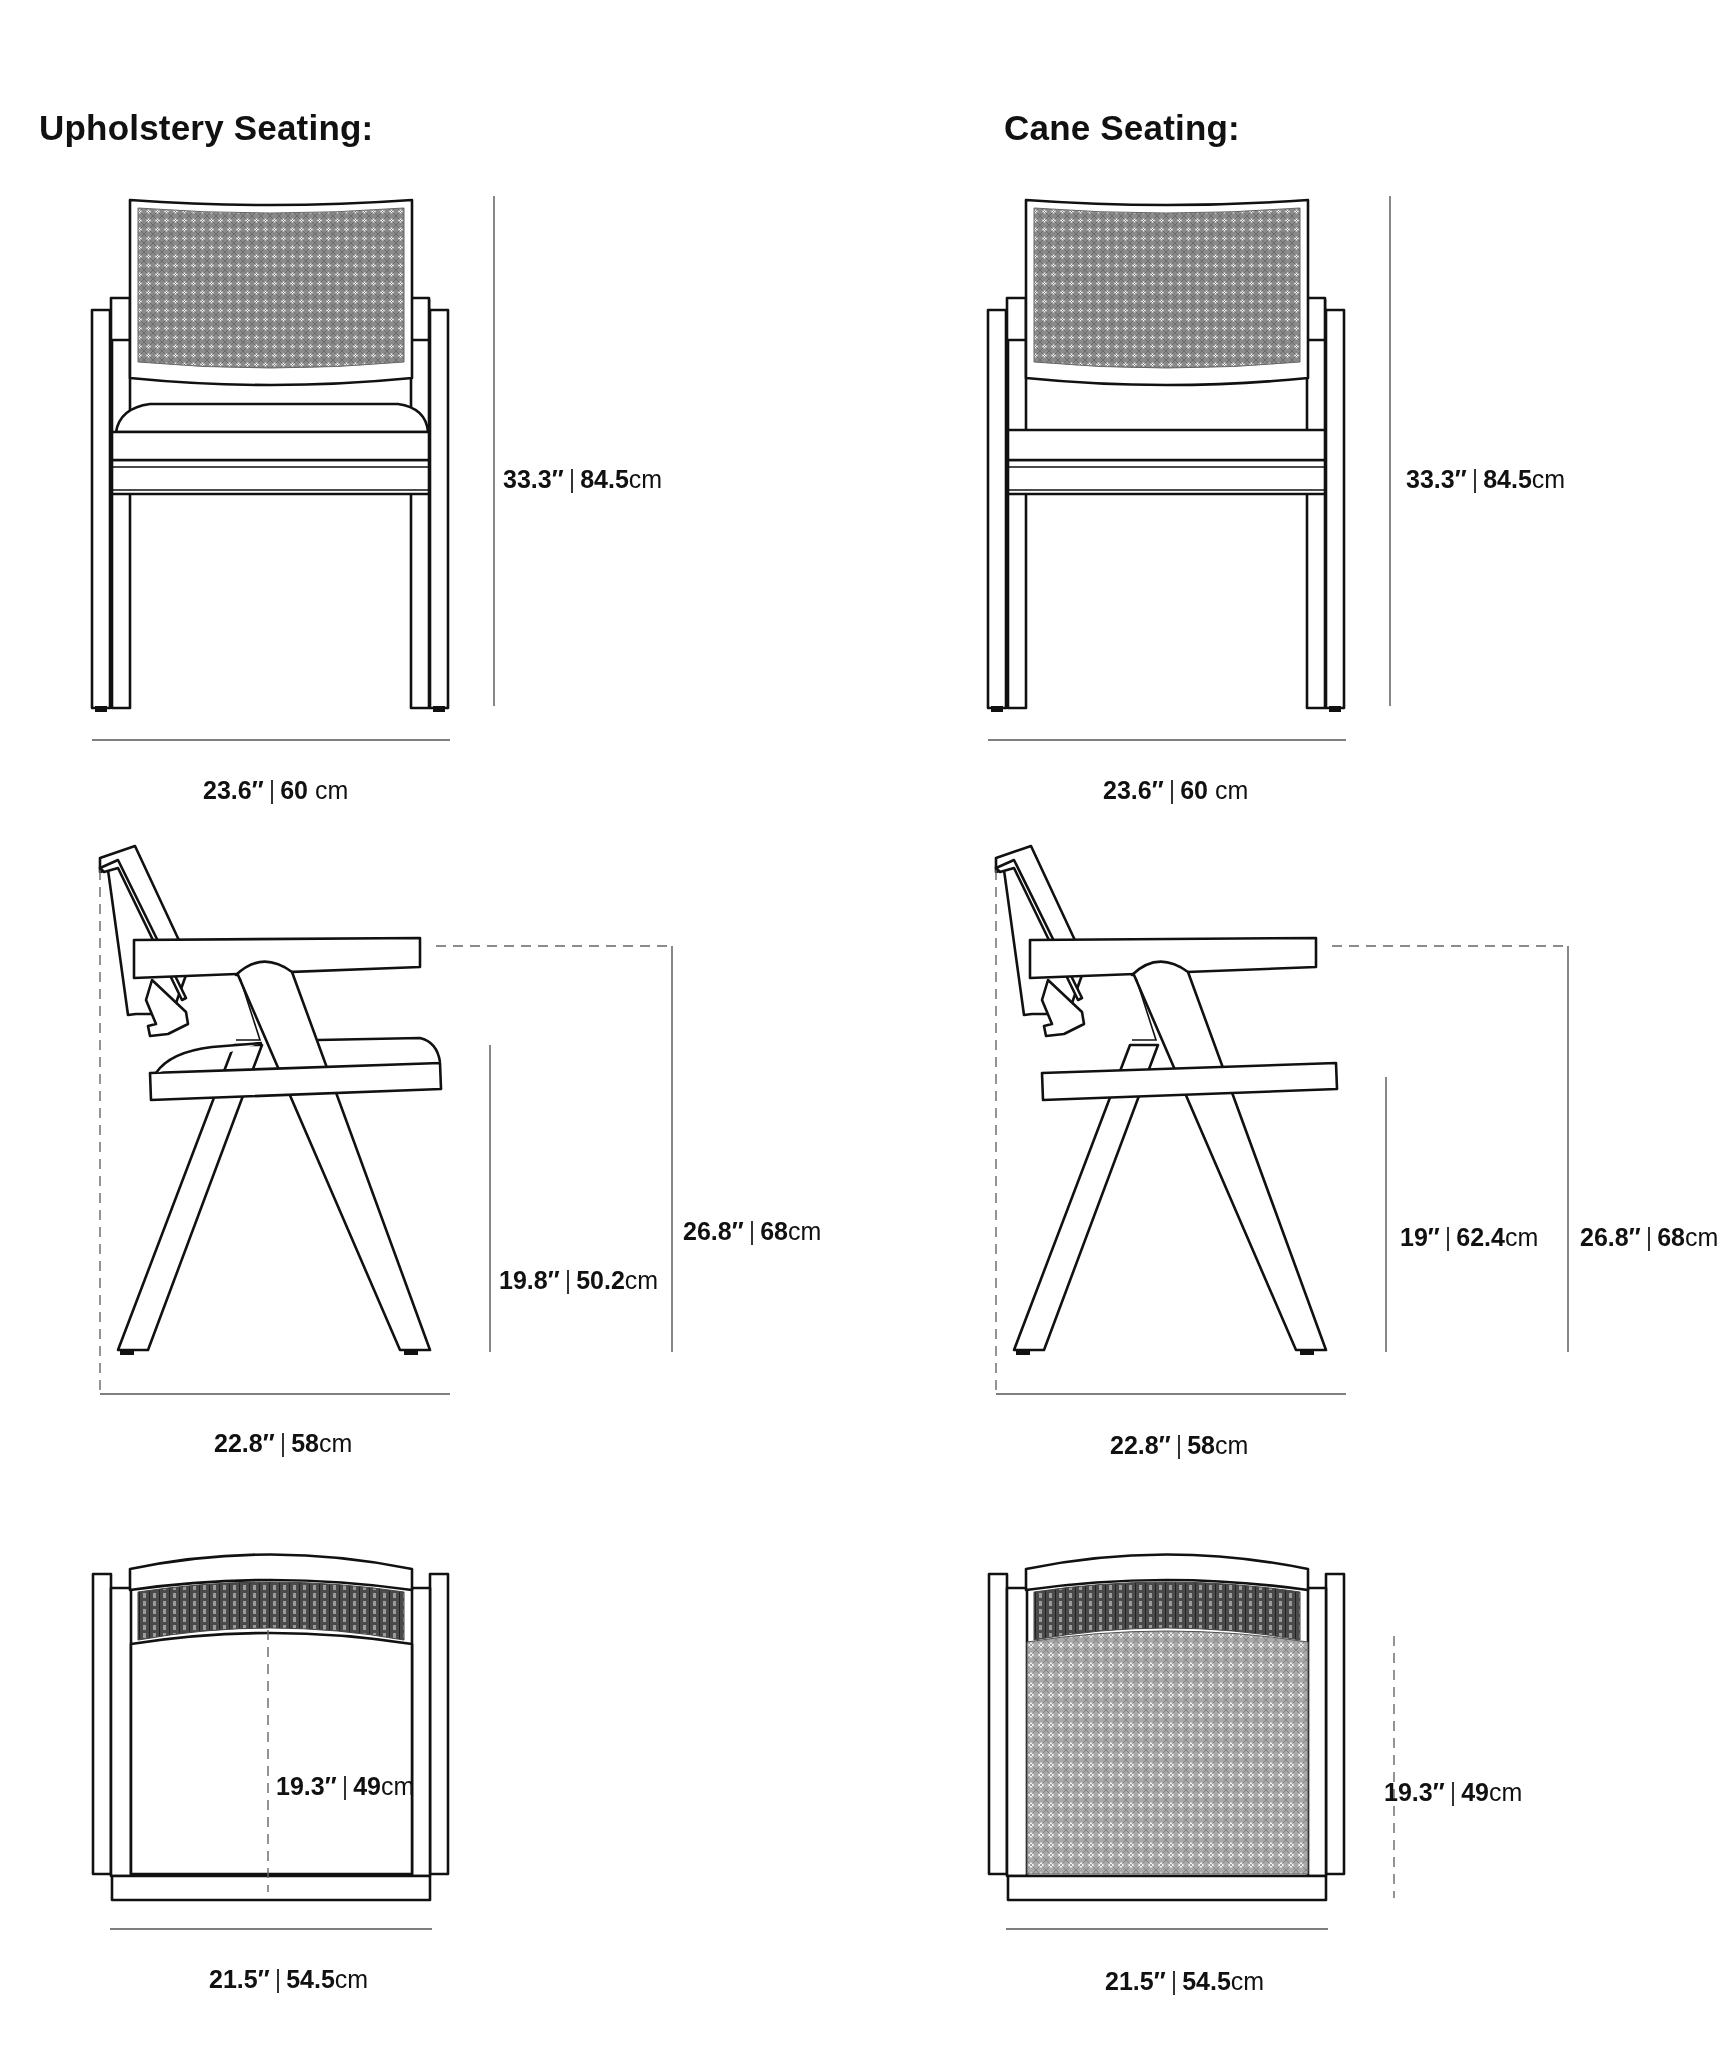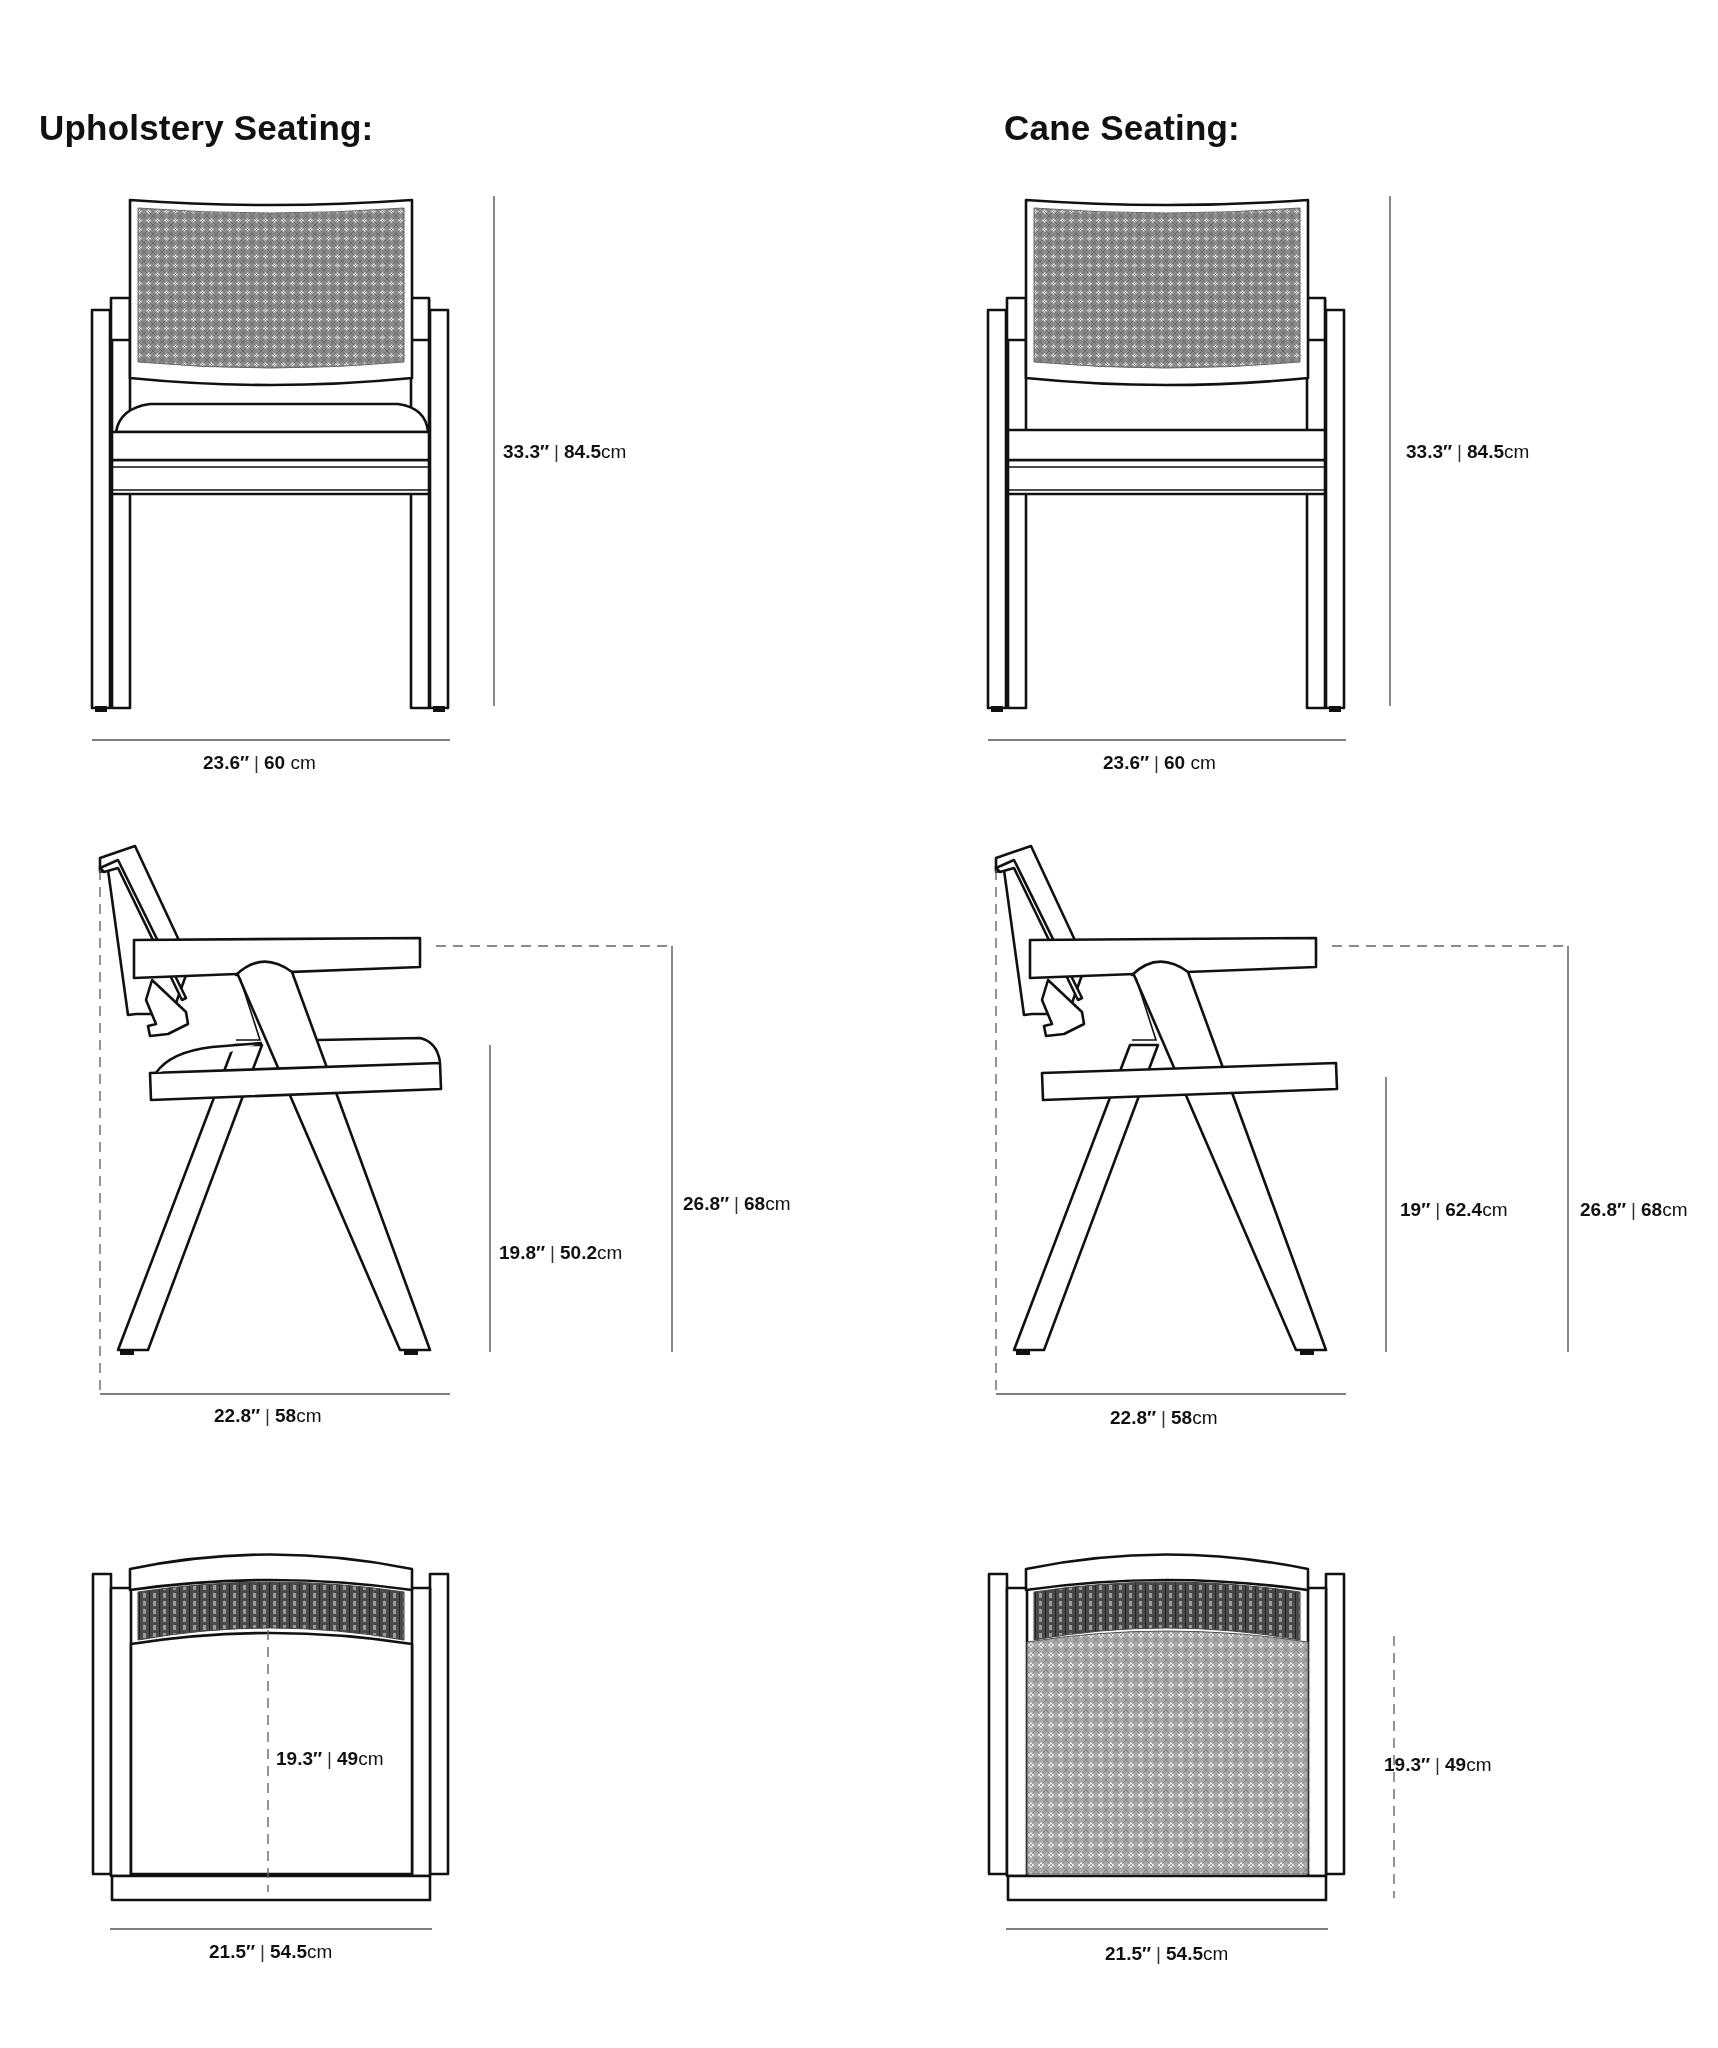--- a/index.html
+++ b/index.html
@@ -1,19 +1,19 @@
 <!DOCTYPE html>
 <html><head>
   <meta charset="utf-8">
   <style>
     html, body { margin: 0; padding: 0; background: #ffffff; }
     body { width: 1718px; height: 2048px; position: relative; overflow: hidden;
            font-family: "Liberation Sans", "DejaVu Sans", sans-serif; color: #111; }
     .heading { position: absolute; top: 108px; font-size: 35px; font-weight: 700; letter-spacing: 0.2px; }
-    .dim { position: absolute; font-size: 19px; white-space: nowrap; color: #111; }
+    .dim { position: absolute; font-size: 25px; white-space: nowrap; color: #111; margin-top: 24px; }
     .dim b { font-weight: 700; }
     .dim .sep { font-weight: 400; color: #333; margin: 0 5px; }
     .dim .unit { font-weight: 400; }
     svg.drawing { position: absolute; left: 0; top: 0; }
     .ln { fill: #fff; stroke: #111; stroke-width: 2.6; stroke-linejoin: round; }
     .thin { fill: none; stroke: #111; stroke-width: 1.6; }
     .guide { fill: none; stroke: #555; stroke-width: 1.4; }
     .dash { fill: none; stroke: #666; stroke-width: 1.4; stroke-dasharray: 10 7; }
   </style>
 </head>

